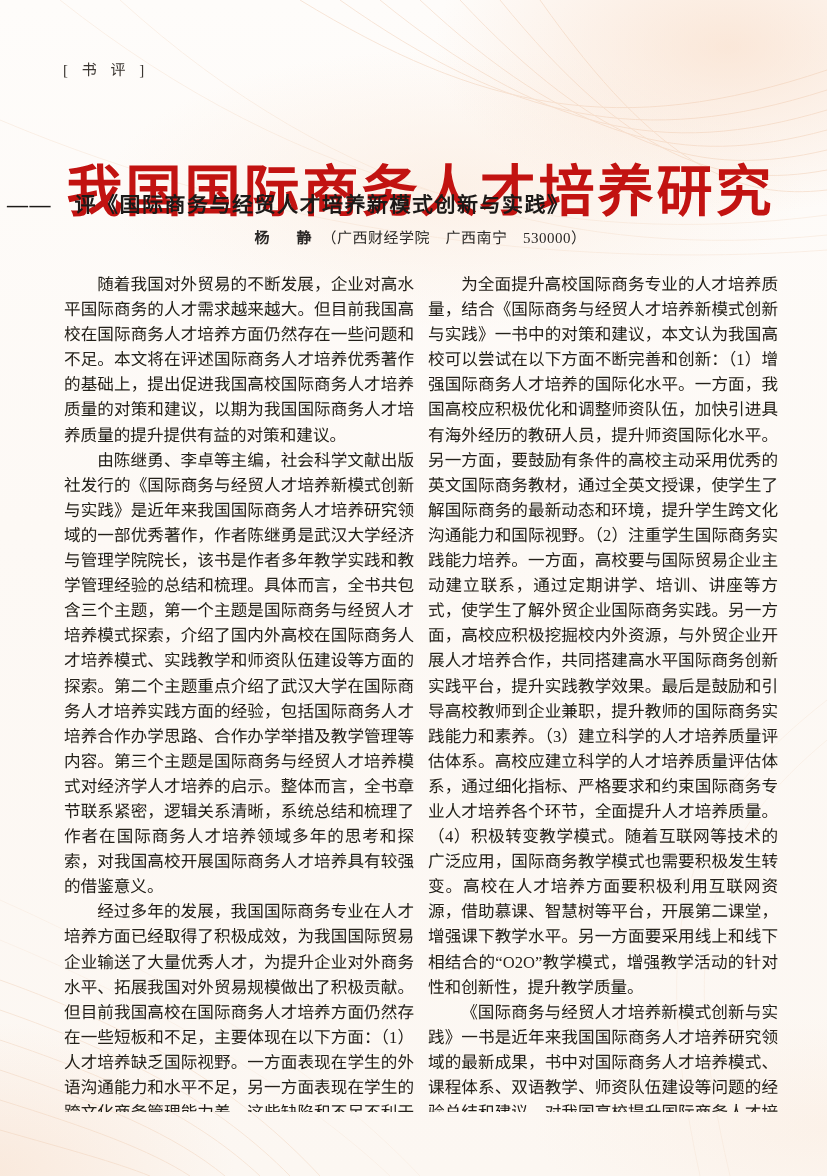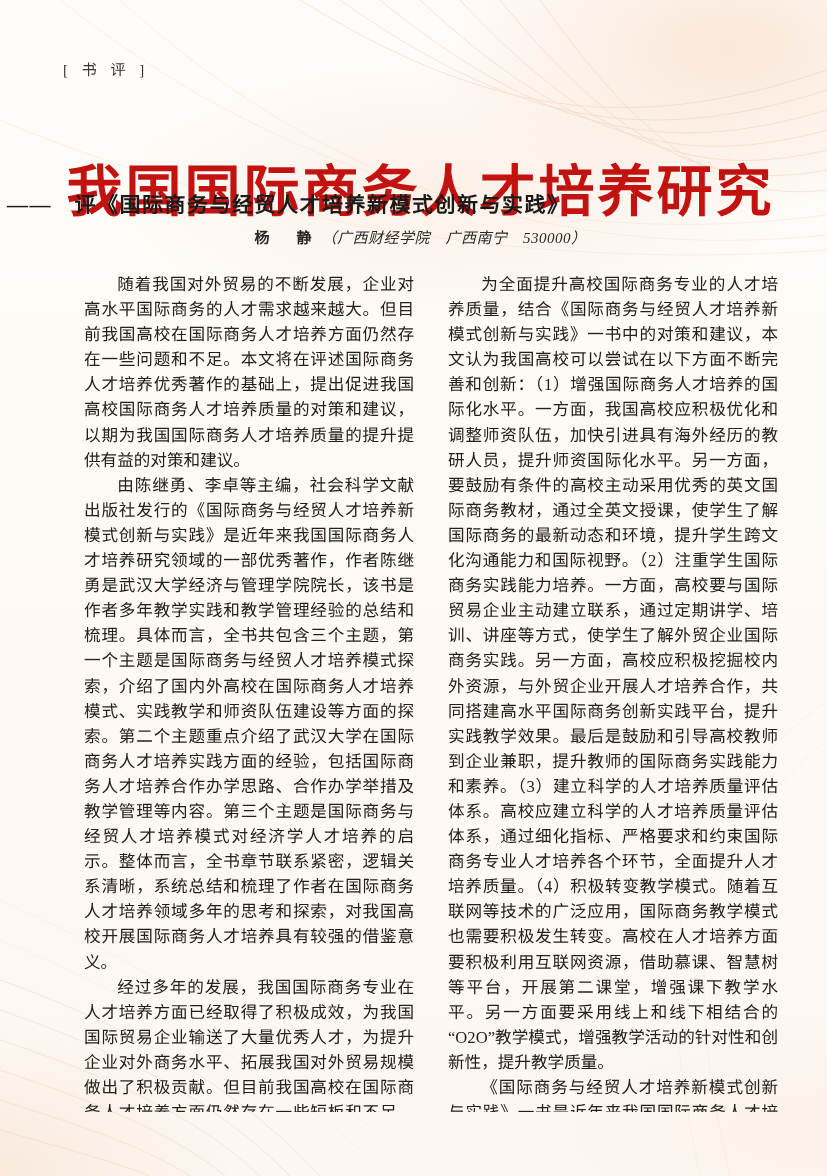--- a/index.html
+++ b/index.html
@@ -40,33 +40,32 @@
   .page-subtitle{
     position:absolute;left:0;top:188px;width:827px;
     font-size:21px;font-weight:700;letter-spacing:1.5px;
     color:#1c1a18;
   }
   .author-line{
     position:absolute;left:0;top:226px;width:827px;
     text-align:center;font-size:15px;color:#2a2826;
   }
   .author-line .author-name{font-weight:700;letter-spacing:6px;font-family:"Liberation Sans","DejaVu Sans",sans-serif;}
-  .author-line .author-affil{font-style:italic;letter-spacing:.5px;text-align:center;}
+  .author-line .author-affil{letter-spacing:.5px;text-align:center;}
 
   .body-columns{
     position:absolute;left:57px;top:272px;
     width:714px;height:840px;
     display:flex;gap:14px;
   }
   .col{
     width:350px;height:840px;overflow:hidden;
     font-size:16.6px;line-height:25.1px;
     text-align:justify;
     color:#232019;
-    margin-left:20px;
   }
   .col p{margin:0;text-indent:2em;}
   .col p.no-indent{text-indent:0;}
 </style>
 </head>
 <body>
 
 <div class="page">
 
   <svg class="bg-decor" viewBox="0 0 827 1176" xmlns="http://www.w3.org/2000/svg" aria-hidden="true">

